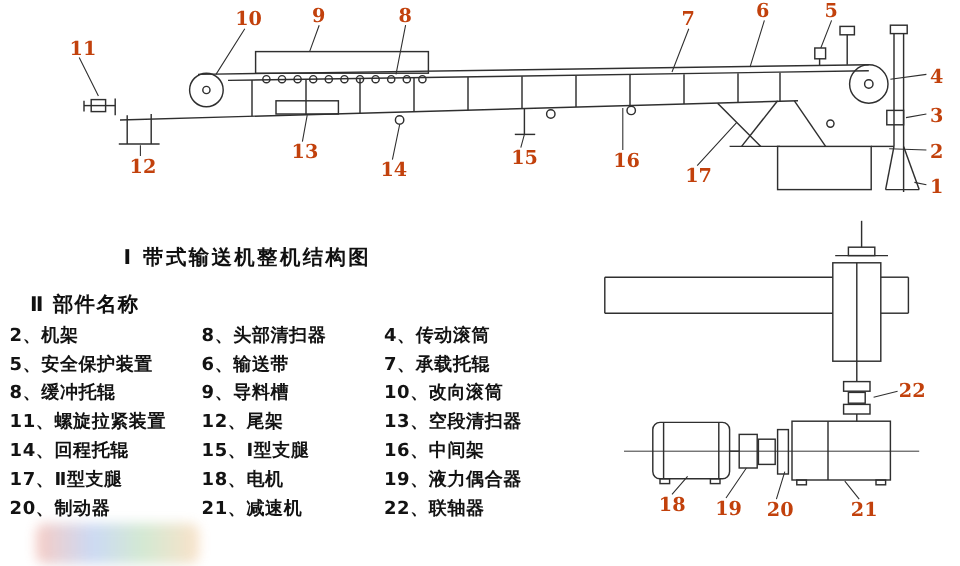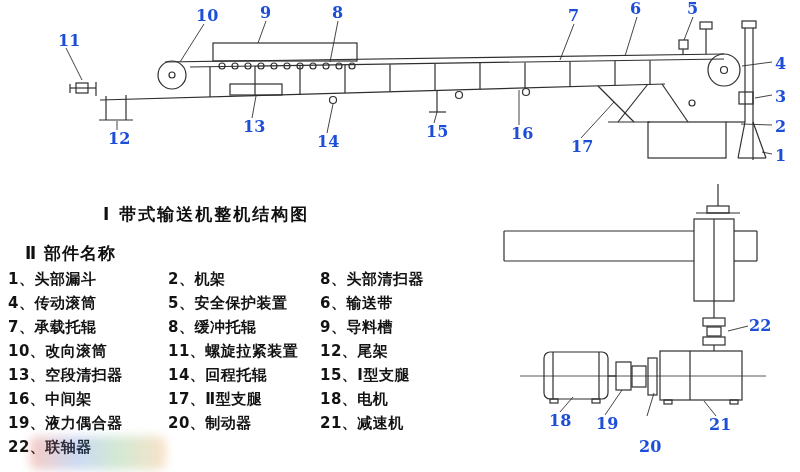--- a/index.html
+++ b/index.html
@@ -10,21 +10,21 @@
     overflow:hidden;
     font-family:"DejaVu Sans", sans-serif;
     color:#161616;
   }
   svg.art{position:absolute;left:0;top:0;}
   .callout{
     position:absolute;
     font-family:"DejaVu Serif", serif;
     font-size:16px;
     font-weight:600;
-    color:#1d4ed8;
+    color:#c2410c;
     line-height:1;
     white-space:nowrap;
   }
   .title-structure{
     position:absolute;
     left:103px;top:203px;
     font-size:17px;font-weight:700;
     letter-spacing:2px;
     color:#101010;
     white-space:nowrap;
@@ -242,21 +242,20 @@
       <path stroke-width="0.9" d="
         M560 412 L573 397  M605 415 L622 390  M647 416 L654 393
         M716 416 L704 401  M748 326 L728 331"></path>
     </g>
   </svg>
 
   <div class="title-structure">Ⅰ 带式输送机整机结构图</div>
   <div class="title-parts">Ⅱ 部件名称</div>
 
   <div id="parts-grid">
-      <div class="part-item">1、头部漏斗</div>
       <div class="part-item">2、机架</div>
       <div class="part-item">8、头部清扫器</div>
       <div class="part-item">4、传动滚筒</div>
       <div class="part-item">5、安全保护装置</div>
       <div class="part-item">6、输送带</div>
       <div class="part-item">7、承载托辊</div>
       <div class="part-item">8、缓冲托辊</div>
       <div class="part-item">9、导料槽</div>
       <div class="part-item">10、改向滚筒</div>
       <div class="part-item">11、螺旋拉紧装置</div>
@@ -286,20 +285,20 @@
       <div class="callout" style="left: 775px; top: 119px;">2</div>
       <div class="callout" style="left: 775px; top: 148px;">1</div>
       <div class="callout" style="left: 108px; top: 131px; text-align: center;">12</div>
       <div class="callout" style="left: 243px; top: 119px;">13</div>
       <div class="callout" style="left: 317px; top: 134px;">14</div>
       <div class="callout" style="left: 426px; top: 124px;">15</div>
       <div class="callout" style="left: 511px; top: 126px;">16</div>
       <div class="callout" style="left: 571px; top: 139px;">17</div>
       <div class="callout" style="left: 549px; top: 413px;">18</div>
       <div class="callout" style="left: 596px; top: 416px;">19</div>
-      <div class="callout" style="left: 639px; top: 439px; text-align: right;">20</div>
+      <div class="callout" style="left: 639px; top: 417px; text-align: right;">20</div>
       <div class="callout" style="left: 709px; top: 417px;">21</div>
       <div class="callout" style="left: 749px; top: 318px;">22</div>
     </div>
 
   <div class="watermark"></div>
 
 </div>
 
 </body></html>

